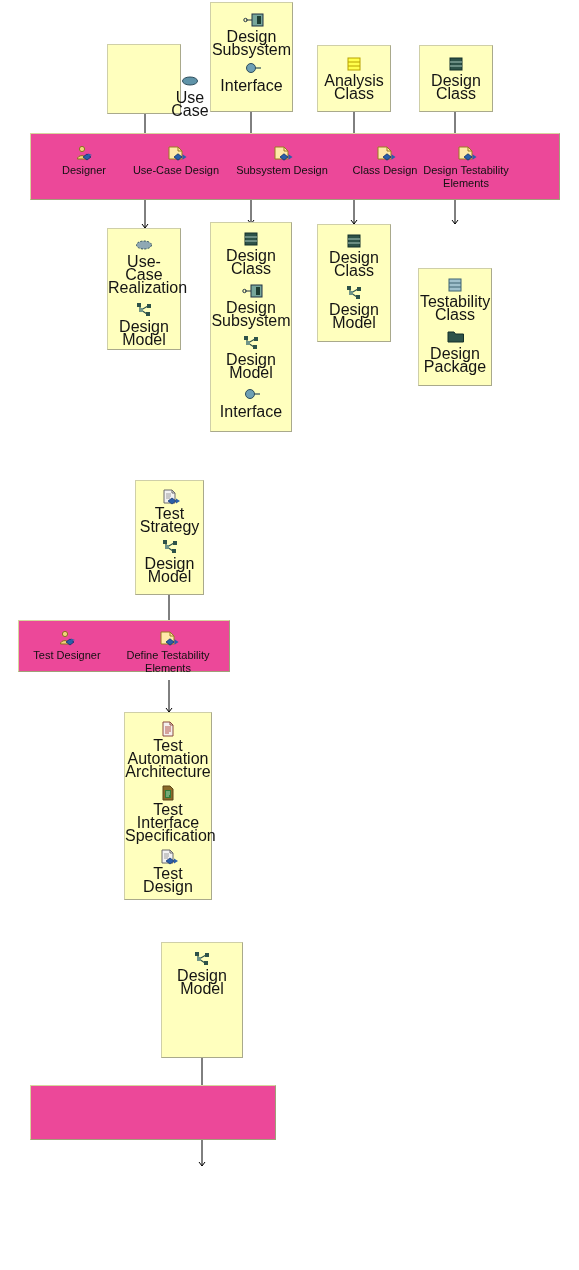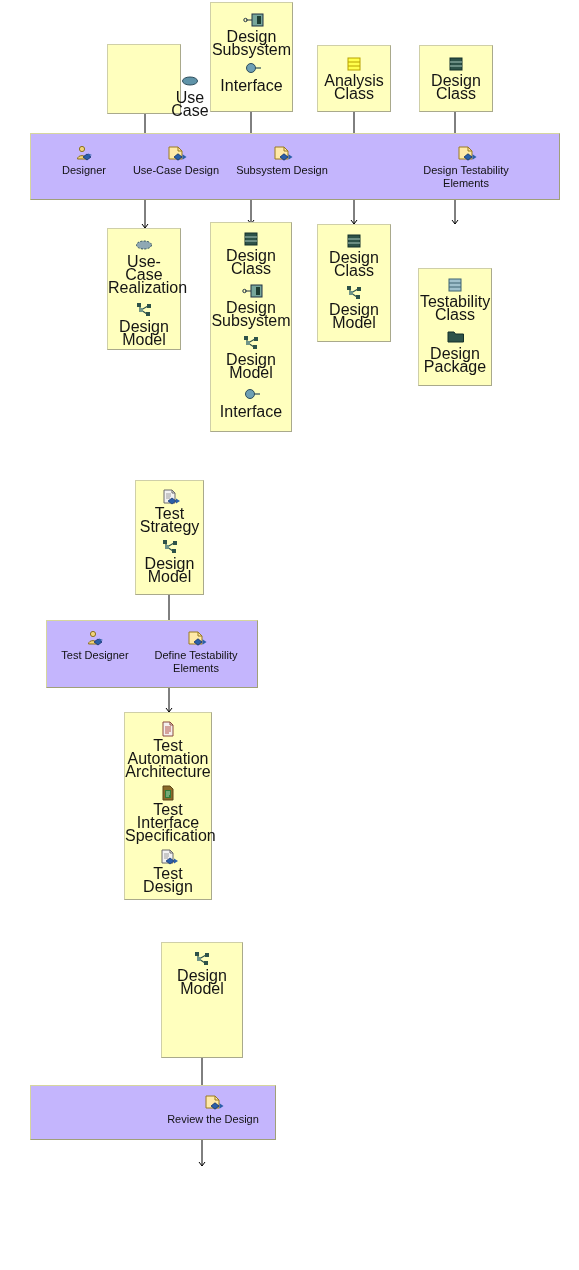--- a/index.html
+++ b/index.html
@@ -27,21 +27,21 @@
     position: absolute;
     background: #ffffbe;
     border: 1px solid #cfcfa8;
     border-right-color: #a9a98c;
     border-bottom-color: #a9a98c;
     box-sizing: border-box;
     padding: 0;
   }
   .band {
     position: absolute;
-    background: #c4b5fd;
+    background: #ec4899;
     border: 1px solid #d6d69e;
     border-right-color: #a0a078;
     border-bottom-color: #a0a078;
     box-sizing: border-box;
   }
   .item {
     position: absolute;
     text-align: center;
     line-height: 13px;
     width: 100%;
@@ -207,20 +207,31 @@
         <svg width="22" height="18" viewBox="0 0 22 18">
           <path d="M3,2 h9 l4,4 v8 h-13 Z" fill="#ffe9a8" stroke="#9a7a20" stroke-width="1"></path>
           <path d="M12,2 v4 h4" fill="none" stroke="#9a7a20" stroke-width="1"></path>
           <path d="M8,12 l4,-3.2 l4,3.2 l-4,3.2 Z" fill="#2b5fa8" stroke="#11306b" stroke-width="0.8"></path>
           <path d="M16.5,9.2 l4,2.8 l-4,2.8 Z" fill="#2b5fa8"></path>
         </svg>
       </span>
       <span class="lbl">Subsystem Design</span>
     </div>
 
+    <div class="cell" style="left:284px; top:11px; width:140px;">
+      <span class="ico">
+        <svg width="22" height="18" viewBox="0 0 22 18">
+          <path d="M3,2 h9 l4,4 v8 h-13 Z" fill="#ffe9a8" stroke="#9a7a20" stroke-width="1"></path>
+          <path d="M12,2 v4 h4" fill="none" stroke="#9a7a20" stroke-width="1"></path>
+          <path d="M8,12 l4,-3.2 l4,3.2 l-4,3.2 Z" fill="#2b5fa8" stroke="#11306b" stroke-width="0.8"></path>
+          <path d="M16.5,9.2 l4,2.8 l-4,2.8 Z" fill="#2b5fa8"></path>
+        </svg>
+      </span>
+      <span class="lbl">Class Design</span>
+    </div>
 
     <div class="cell" style="left:365px; top:11px; width:140px;">
       <span class="ico">
         <svg width="22" height="18" viewBox="0 0 22 18">
           <path d="M3,2 h9 l4,4 v8 h-13 Z" fill="#ffe9a8" stroke="#9a7a20" stroke-width="1"></path>
           <path d="M12,2 v4 h4" fill="none" stroke="#9a7a20" stroke-width="1"></path>
           <path d="M8,12 l4,-3.2 l4,3.2 l-4,3.2 Z" fill="#2b5fa8" stroke="#11306b" stroke-width="0.8"></path>
           <path d="M16.5,9.2 l4,2.8 l-4,2.8 Z" fill="#2b5fa8"></path>
         </svg>
       </span>
@@ -372,21 +383,21 @@
           <rect x="12" y="2" width="4" height="4" fill="#2d5249"></rect>
           <rect x="11" y="10" width="4" height="4" fill="#2d5249"></rect>
           <rect x="4" y="6" width="4" height="4" fill="#6f9488"></rect>
         </svg>
       </span>
       <span class="lbl">Design
 Model</span>
     </div>
   </div>
 
-  <div class="band" style="left:46px; top:620px; width:212px; height:68px;padding-left:44px;">
+  <div class="band" style="left:18px; top:620px; width:212px; height:52px;padding-left:44px;">
     <div class="cell" style="left:4px; top:9px; width:88px;">
       <span class="ico">
         <svg width="22" height="18" viewBox="0 0 22 18">
           <circle cx="8" cy="4" r="2.6" fill="#f2d47a" stroke="#8a7020" stroke-width="1"></circle>
           <path d="M3.5,14 C3.5,9.5 12.5,9.5 12.5,14 Z" fill="#f2d47a" stroke="#8a7020" stroke-width="1"></path>
           <path d="M9,12 l4,-3 l4,3 l-4,3 Z" fill="#2b5fa8" stroke="#11306b" stroke-width="0.8"></path>
           <path d="M14,8.5 l4,1.5 l-4,1.5 Z" fill="#2b5fa8"></path>
         </svg>
       </span>
       <span class="lbl">Test Designer</span>
@@ -455,27 +466,16 @@
           <rect x="11" y="10" width="4" height="4" fill="#2d5249"></rect>
           <rect x="4" y="6" width="4" height="4" fill="#6f9488"></rect>
         </svg>
       </span>
       <span class="lbl">Design
 Model</span>
     </div>
   </div>
 
   <div class="band" style="left:30px; top:1085px; width:246px; height:55px;">
-    <div class="cell" style="left:122px; top:8px; width:120px;">
-      <span class="ico">
-        <svg width="22" height="18" viewBox="0 0 22 18">
-          <path d="M3,2 h9 l4,4 v8 h-13 Z" fill="#ffe9a8" stroke="#9a7a20" stroke-width="1"></path>
-          <path d="M12,2 v4 h4" fill="none" stroke="#9a7a20" stroke-width="1"></path>
-          <path d="M8,12 l4,-3.2 l4,3.2 l-4,3.2 Z" fill="#2b5fa8" stroke="#11306b" stroke-width="0.8"></path>
-          <path d="M16.5,9.2 l4,2.8 l-4,2.8 Z" fill="#2b5fa8"></path>
-        </svg>
-      </span>
-      <span class="lbl">Review the Design</span>
-    </div>
   </div>
 
 
 </div>
 
 </body></html>

